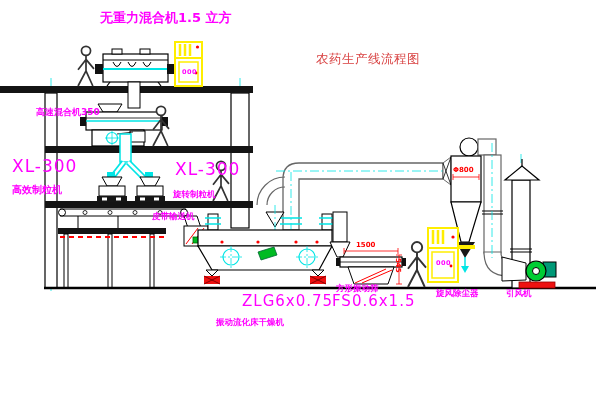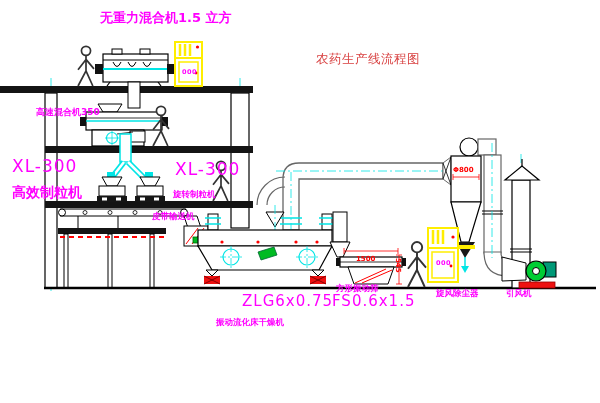--- a/index.html
+++ b/index.html
@@ -8,32 +8,32 @@
   .canvas svg{position:absolute;left:0;top:0;}
   .lbl{position:absolute;white-space:nowrap;line-height:1;}
   .mag{color:#ff00ff;font-weight:700;}
   .mag-big{color:#ff00ff;font-weight:400;letter-spacing:1px;}
   .red{color:#ff0000;font-weight:700;}
   .title-zh{left:283px;top:53px;font-size:12.5px;color:#d84040;font-weight:400;letter-spacing:0.5px;margin-left:33px;}
   .title-cap{left:365px;top:45px;font-size:21px;color:#d84040;font-weight:400;letter-spacing:1px;}
   .lab-zg{left:84px;top:11px;font-size:13px;margin-left:16px;}
   .lab-hs{left:36px;top:108px;font-size:9px;}
   .lab-xl1{left:12px;top:158px;font-size:17px;}
-  .lab-gl1{left:12px;top:185px;font-size:14px;}
+  .lab-gl1{left:12px;top:185px;font-size:10px;}
   .lab-xl2{left:175px;top:161px;font-size:17px;}
   .lab-gl2{left:173px;top:190px;font-size:8.5px;}
   .lab-belt{left:152px;top:212px;font-size:8.5px;}
   .lab-dryname{left:216px;top:284px;font-size:8.5px;margin-top:34px;}
   .lab-drymodel{left:218px;top:294px;font-size:15px;font-weight:400;margin-left:24px;}
   .lab-sievename{left:336px;top:284px;font-size:8.5px;}
   .lab-sievemodel{left:332px;top:294px;font-size:15px;font-weight:400;}
   .lab-cyc{left:436px;top:289px;font-size:8.5px;}
   .lab-fan{left:506px;top:289px;font-size:8.5px;}
   .dim-800{left:453px;top:167px;font-size:7px;}
-  .dim-1500{left:356px;top:256px;font-size:7px;text-align:right;}
+  .dim-1500{left:356px;top:242px;font-size:7px;text-align:right;}
   .dim-545{left:394px;top:258px;font-size:7px;writing-mode:vertical-rl;}
   .disp{color:#ff00ff;font-weight:700;font-size:6.5px;letter-spacing:0.5px;}
   .disp1{left:182px;top:69px;}
   .disp2{left:436px;top:260px;}
 </style>
 </head>
 <body>
 
 <div class="canvas">
 

